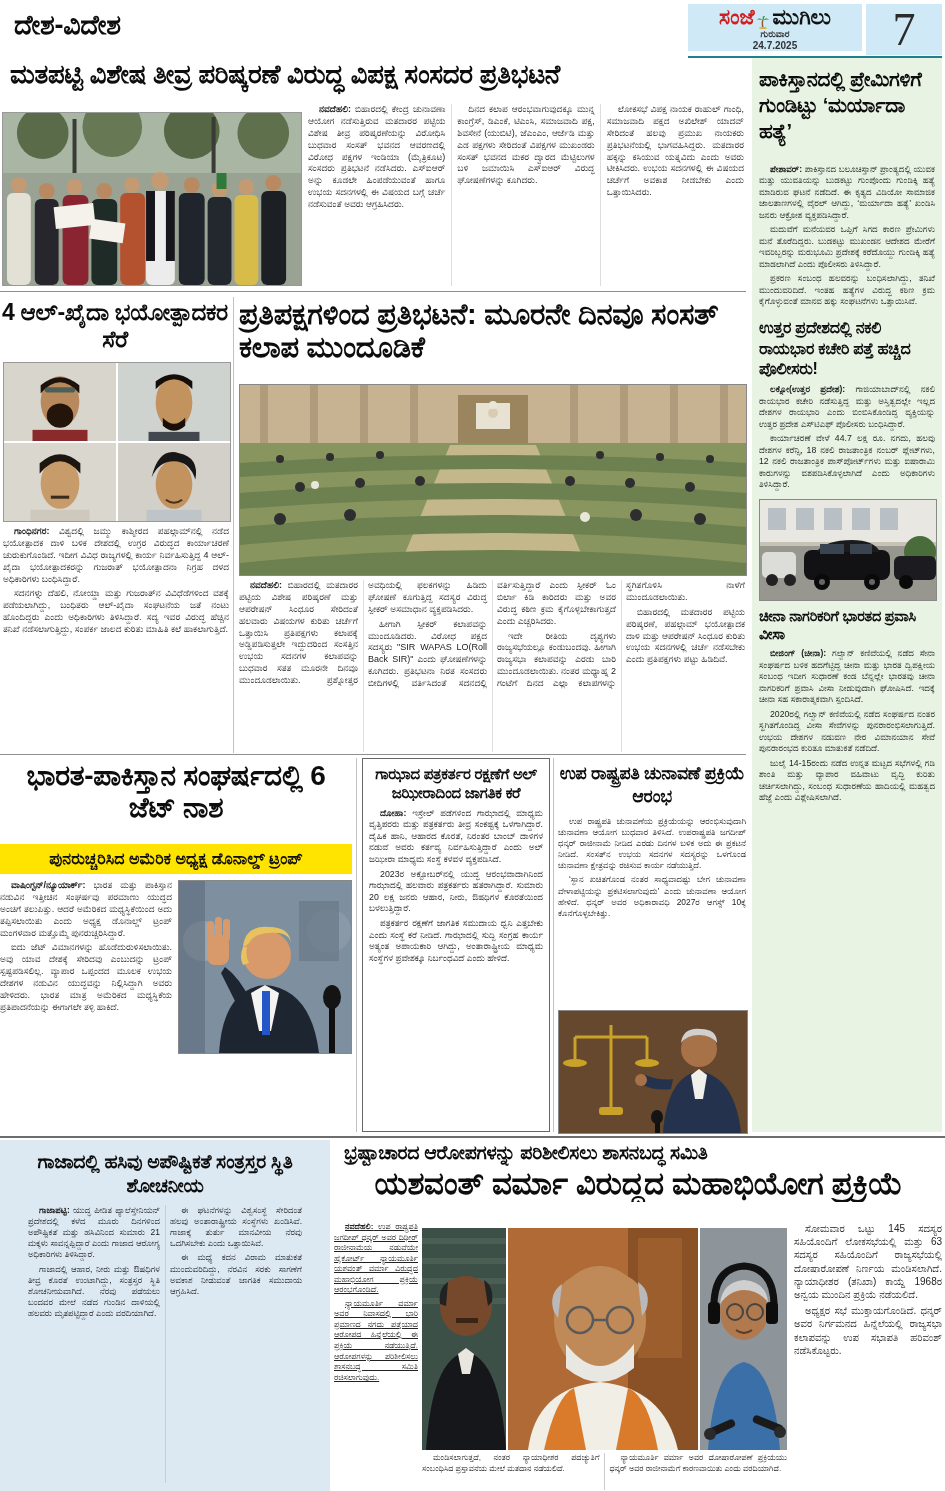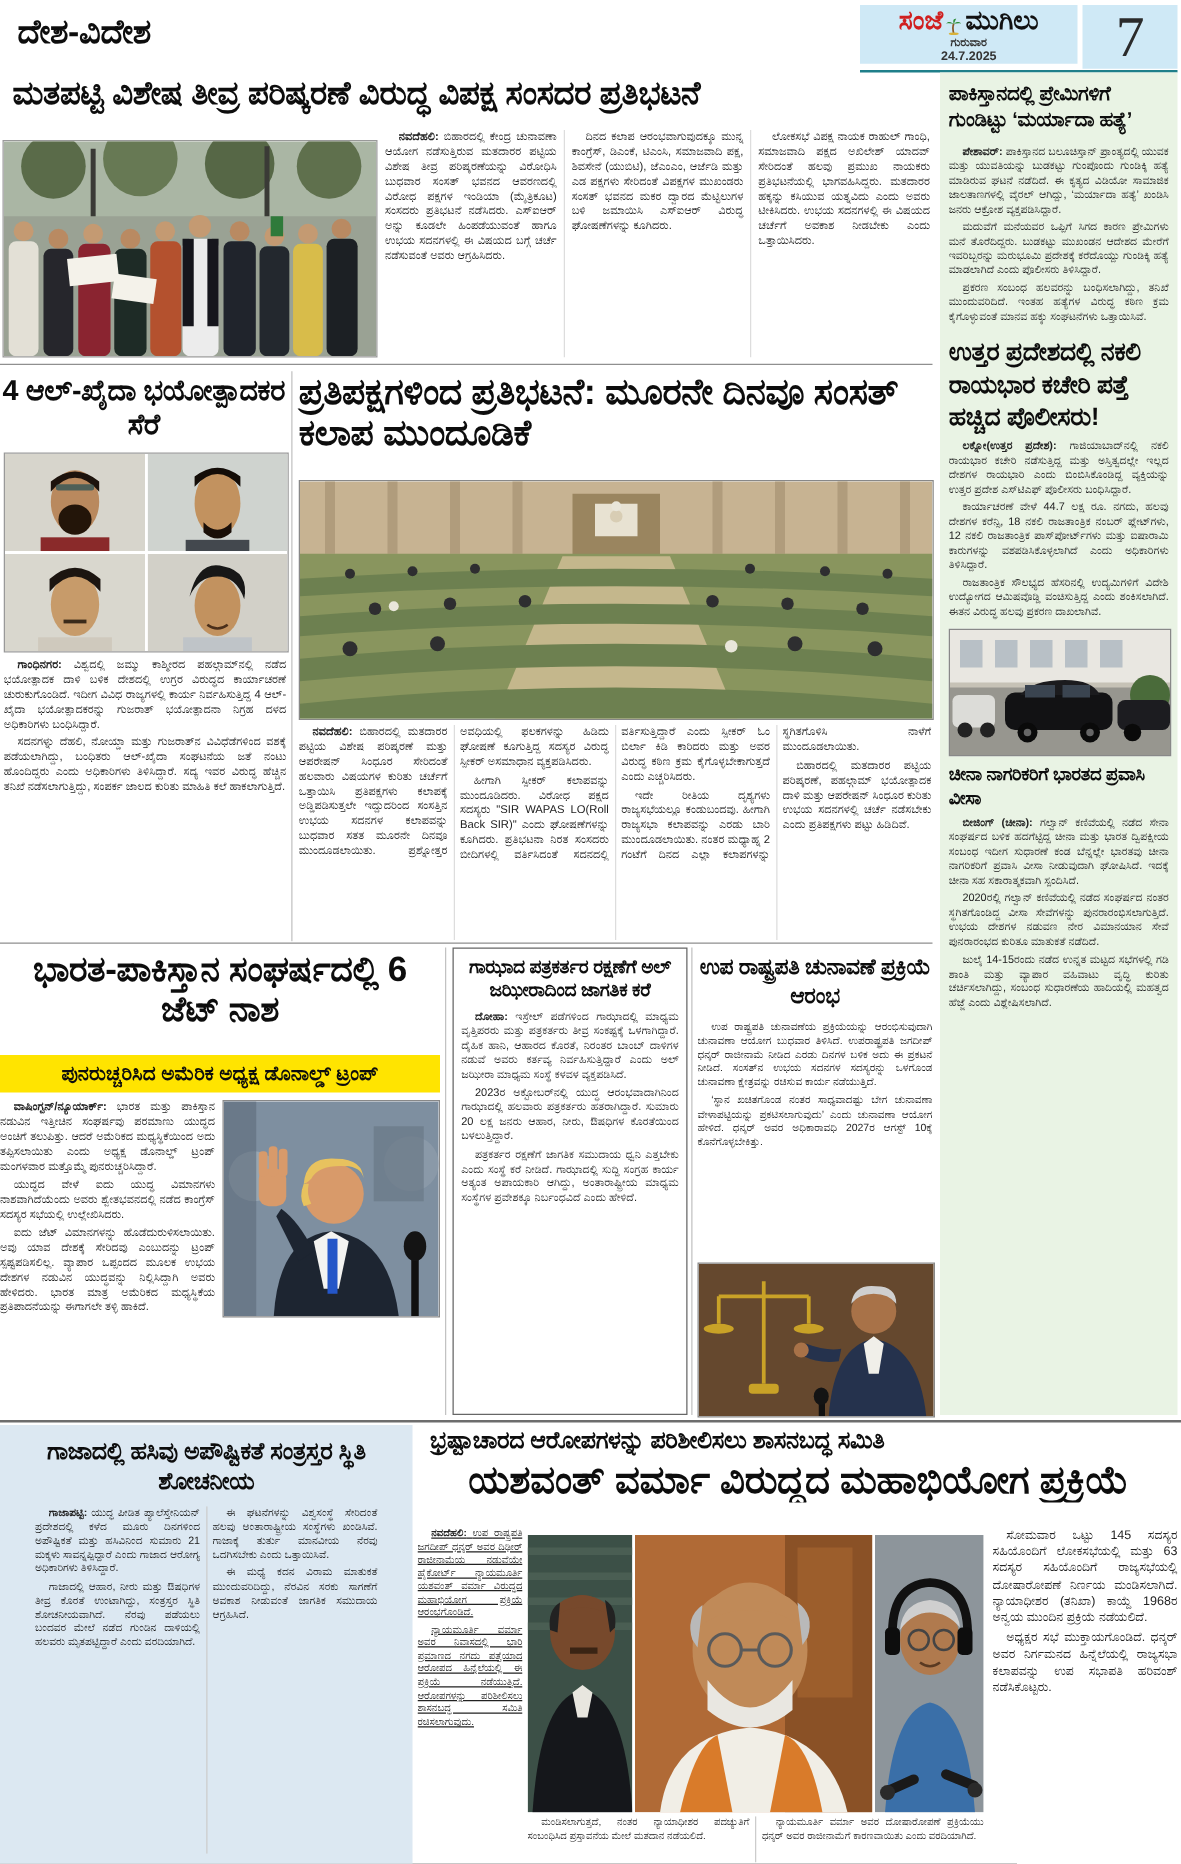--- a/index.html
+++ b/index.html
@@ -240,21 +240,20 @@
             <rect x="28" y="40" width="7" height="20" rx="3"></rect>
             <rect x="36" y="36" width="7" height="24" rx="3"></rect>
             <rect x="44" y="38" width="7" height="22" rx="3"></rect>
           </g>
         <path d="M46 86 Q60 96 72 120 L60 128 Q48 104 42 92Z" fill="#1d2531"></path>
         <rect x="150" y="120" width="6" height="52" fill="#101010"></rect>
           <ellipse cx="153" cy="116" rx="9" ry="12" fill="#141414"></ellipse>
       </svg>
     </div>
     <p><b class="dl">ವಾಷಿಂಗ್ಟನ್/ನ್ಯೂಯಾರ್ಕ್:</b> <span>ಭಾರತ ಮತ್ತು ಪಾಕಿಸ್ತಾನ ನಡುವಿನ ಇತ್ತೀಚಿನ ಸಂಘರ್ಷವು ಪರಮಾಣು ಯುದ್ಧದ ಅಂಚಿಗೆ ತಲುಪಿತ್ತು. ಆದರೆ ಅಮೆರಿಕದ ಮಧ್ಯಸ್ಥಿಕೆಯಿಂದ ಅದು ತಪ್ಪಿಸಲಾಯಿತು ಎಂದು ಅಧ್ಯಕ್ಷ ಡೊನಾಲ್ಡ್ ಟ್ರಂಪ್ ಮಂಗಳವಾರ ಮತ್ತೊಮ್ಮೆ ಪುನರುಚ್ಚರಿಸಿದ್ದಾರೆ.</span></p>
-    <p>ಯುದ್ಧದ ವೇಳೆ ಐದು ಯುದ್ಧ ವಿಮಾನಗಳು ನಾಶವಾಗಿದೆಯೆಂದು ಅವರು ಶ್ವೇತಭವನದಲ್ಲಿ ನಡೆದ ಕಾಂಗ್ರೆಸ್ ಸದಸ್ಯರ ಸಭೆಯಲ್ಲಿ ಉಲ್ಲೇಖಿಸಿದರು.</p>
     <p>ಐದು ಜೆಟ್ ವಿಮಾನಗಳನ್ನು ಹೊಡೆದುರುಳಿಸಲಾಯಿತು. ಅವು ಯಾವ ದೇಶಕ್ಕೆ ಸೇರಿದವು ಎಂಬುದನ್ನು ಟ್ರಂಪ್ ಸ್ಪಷ್ಟಪಡಿಸಲಿಲ್ಲ. ವ್ಯಾಪಾರ ಒಪ್ಪಂದದ ಮೂಲಕ ಉಭಯ ದೇಶಗಳ ನಡುವಿನ ಯುದ್ಧವನ್ನು ನಿಲ್ಲಿಸಿದ್ದಾಗಿ ಅವರು ಹೇಳಿದರು. ಭಾರತ ಮಾತ್ರ ಅಮೆರಿಕದ ಮಧ್ಯಸ್ಥಿಕೆಯ ಪ್ರತಿಪಾದನೆಯನ್ನು ಈಗಾಗಲೇ ತಳ್ಳಿ ಹಾಕಿದೆ.</p>
   </div>
 
   <div class="vline" style="left:356px;top:758px;height:374px;"></div>
 
   <div class="abs clip" style="left:362px;top:758px;width:188px;height:374px;border:1px solid #666;padding:6px;box-sizing:border-box;">
     <div class="hl center" style="font-size:15px;line-height:1.25;margin-bottom:5px;">ಗಾಝಾದ ಪತ್ರಕರ್ತರ ರಕ್ಷಣೆಗೆ ಅಲ್ ಜಝೀರಾದಿಂದ ಜಾಗತಿಕ ಕರೆ</div>
     <div class="body-text" style="font-size:8.8px;">
       <p><b class="dl">ದೋಹಾ:</b> <span>ಇಸ್ರೇಲ್ ಪಡೆಗಳಿಂದ ಗಾಝಾದಲ್ಲಿ ಮಾಧ್ಯಮ ವೃತ್ತಿಪರರು ಮತ್ತು ಪತ್ರಕರ್ತರು ತೀವ್ರ ಸಂಕಷ್ಟಕ್ಕೆ ಒಳಗಾಗಿದ್ದಾರೆ. ದೈಹಿಕ ಹಾನಿ, ಆಹಾರದ ಕೊರತೆ, ನಿರಂತರ ಬಾಂಬ್ ದಾಳಿಗಳ ನಡುವೆ ಅವರು ಕರ್ತವ್ಯ ನಿರ್ವಹಿಸುತ್ತಿದ್ದಾರೆ ಎಂದು ಅಲ್ ಜಝೀರಾ ಮಾಧ್ಯಮ ಸಂಸ್ಥೆ ಕಳವಳ ವ್ಯಕ್ತಪಡಿಸಿದೆ.</span></p>
       <p>2023ರ ಅಕ್ಟೋಬರ್‌ನಲ್ಲಿ ಯುದ್ಧ ಆರಂಭವಾದಾಗಿನಿಂದ ಗಾಝಾದಲ್ಲಿ ಹಲವಾರು ಪತ್ರಕರ್ತರು ಹತರಾಗಿದ್ದಾರೆ. ಸುಮಾರು 20 ಲಕ್ಷ ಜನರು ಆಹಾರ, ನೀರು, ಔಷಧಿಗಳ ಕೊರತೆಯಿಂದ ಬಳಲುತ್ತಿದ್ದಾರೆ.</p>
@@ -287,32 +286,31 @@
       <path d="M104 122 Q108 66 140 60 Q176 66 182 122Z" fill="#25324d"></path>
       <path d="M132 64 L140 58 L148 64 L144 88 L136 88Z" fill="#f0efe9"></path>
       <path d="M112 78 Q96 80 84 74 L86 64 Q102 70 114 68Z" fill="#25324d"></path>
         <circle cx="82" cy="69" r="6" fill="#a87248"></circle>
       <rect x="96" y="108" width="5" height="14" fill="#111"></rect>
         <ellipse cx="98" cy="106" rx="6" ry="7" fill="#141414"></ellipse>
     </svg>
   </div>
 
   <div class="abs greenbox clip" style="left:752px;top:58px;width:190px;height:1074px;padding:8px 7px;box-sizing:border-box;">
-    <div class="hl" style="font-size:16px;line-height:1.3;margin-bottom:8px;">ಪಾಕಿಸ್ತಾನದಲ್ಲಿ ಪ್ರೇಮಿಗಳಿಗೆ ಗುಂಡಿಟ್ಟು ‘ಮರ್ಯಾದಾ ಹತ್ಯೆ’</div>
+    <div class="hl" style="font-size:20px;line-height:1.3;margin-bottom:20px;">ಪಾಕಿಸ್ತಾನದಲ್ಲಿ ಪ್ರೇಮಿಗಳಿಗೆ ಗುಂಡಿಟ್ಟು ‘ಮರ್ಯಾದಾ ಹತ್ಯೆ’</div>
     <div class="body-text" style="font-size:8.7px;">
       <p><b class="dl">ಪೇಶಾವರ್:</b> <span>ಪಾಕಿಸ್ತಾನದ ಬಲೂಚಿಸ್ತಾನ್ ಪ್ರಾಂತ್ಯದಲ್ಲಿ ಯುವಕ ಮತ್ತು ಯುವತಿಯನ್ನು ಬುಡಕಟ್ಟು ಗುಂಪೊಂದು ಗುಂಡಿಕ್ಕಿ ಹತ್ಯೆ ಮಾಡಿರುವ ಘಟನೆ ನಡೆದಿದೆ. ಈ ಕೃತ್ಯದ ವಿಡಿಯೋ ಸಾಮಾಜಿಕ ಜಾಲತಾಣಗಳಲ್ಲಿ ವೈರಲ್ ಆಗಿದ್ದು, ‘ಮರ್ಯಾದಾ ಹತ್ಯೆ’ ಖಂಡಿಸಿ ಜನರು ಆಕ್ರೋಶ ವ್ಯಕ್ತಪಡಿಸಿದ್ದಾರೆ.</span></p>
       <p>ಮದುವೆಗೆ ಮನೆಯವರ ಒಪ್ಪಿಗೆ ಸಿಗದ ಕಾರಣ ಪ್ರೇಮಿಗಳು ಮನೆ ತೊರೆದಿದ್ದರು. ಬುಡಕಟ್ಟು ಮುಖಂಡನ ಆದೇಶದ ಮೇರೆಗೆ ಇವರಿಬ್ಬರನ್ನು ಮರುಭೂಮಿ ಪ್ರದೇಶಕ್ಕೆ ಕರೆದೊಯ್ದು ಗುಂಡಿಕ್ಕಿ ಹತ್ಯೆ ಮಾಡಲಾಗಿದೆ ಎಂದು ಪೊಲೀಸರು ತಿಳಿಸಿದ್ದಾರೆ.</p>
       <p>ಪ್ರಕರಣ ಸಂಬಂಧ ಹಲವರನ್ನು ಬಂಧಿಸಲಾಗಿದ್ದು, ತನಿಖೆ ಮುಂದುವರಿದಿದೆ. ಇಂತಹ ಹತ್ಯೆಗಳ ವಿರುದ್ಧ ಕಠಿಣ ಕ್ರಮ ಕೈಗೊಳ್ಳುವಂತೆ ಮಾನವ ಹಕ್ಕು ಸಂಘಟನೆಗಳು ಒತ್ತಾಯಿಸಿವೆ.</p>
     </div>
 
-    <div class="hl" style="font-size:20px;line-height:1.3;margin:10px 0 4px 0;">ಉತ್ತರ ಪ್ರದೇಶದಲ್ಲಿ ನಕಲಿ ರಾಯಭಾರ ಕಚೇರಿ ಪತ್ತೆ ಹಚ್ಚಿದ ಪೊಲೀಸರು!</div>
+    <div class="hl" style="font-size:16px;line-height:1.3;margin:10px 0 4px 0;">ಉತ್ತರ ಪ್ರದೇಶದಲ್ಲಿ ನಕಲಿ ರಾಯಭಾರ ಕಚೇರಿ ಪತ್ತೆ ಹಚ್ಚಿದ ಪೊಲೀಸರು!</div>
     <div class="body-text" style="font-size:8.7px;">
       <p><b class="dl">ಲಕ್ನೋ(ಉತ್ತರ ಪ್ರದೇಶ):</b> <span>ಗಾಜಿಯಾಬಾದ್‌ನಲ್ಲಿ ನಕಲಿ ರಾಯಭಾರ ಕಚೇರಿ ನಡೆಸುತ್ತಿದ್ದ ಮತ್ತು ಅಸ್ತಿತ್ವದಲ್ಲೇ ಇಲ್ಲದ ದೇಶಗಳ ರಾಯಭಾರಿ ಎಂದು ಬಿಂಬಿಸಿಕೊಂಡಿದ್ದ ವ್ಯಕ್ತಿಯನ್ನು ಉತ್ತರ ಪ್ರದೇಶ ಎಸ್‌ಟಿಎಫ್ ಪೊಲೀಸರು ಬಂಧಿಸಿದ್ದಾರೆ.</span></p>
       <p>ಕಾರ್ಯಾಚರಣೆ ವೇಳೆ 44.7 ಲಕ್ಷ ರೂ. ನಗದು, ಹಲವು ದೇಶಗಳ ಕರೆನ್ಸಿ, 18 ನಕಲಿ ರಾಜತಾಂತ್ರಿಕ ನಂಬರ್ ಪ್ಲೇಟ್‌ಗಳು, 12 ನಕಲಿ ರಾಜತಾಂತ್ರಿಕ ಪಾಸ್‌ಪೋರ್ಟ್‌ಗಳು ಮತ್ತು ಐಷಾರಾಮಿ ಕಾರುಗಳನ್ನು ವಶಪಡಿಸಿಕೊಳ್ಳಲಾಗಿದೆ ಎಂದು ಅಧಿಕಾರಿಗಳು ತಿಳಿಸಿದ್ದಾರೆ.</p>
-      <p>ರಾಜತಾಂತ್ರಿಕ ಸೌಲಭ್ಯದ ಹೆಸರಿನಲ್ಲಿ ಉದ್ಯಮಿಗಳಿಗೆ ವಿದೇಶಿ ಉದ್ಯೋಗದ ಆಮಿಷವೊಡ್ಡಿ ವಂಚಿಸುತ್ತಿದ್ದ ಎಂದು ಶಂಕಿಸಲಾಗಿದೆ. ಈತನ ವಿರುದ್ಧ ಹಲವು ಪ್ರಕರಣ ದಾಖಲಾಗಿವೆ.</p>
     </div>
 
     <div class="clip" style="width:100%;height:100px;border:1px solid #888;margin:8px 0 6px 0;background:#fff;">
       <svg class="photo" viewBox="0 0 176 100" preserveAspectRatio="none">
         <rect width="176" height="46" fill="#e9e7e1"></rect>
         <g fill="#b8c0c6">
             <rect x="8" y="8" width="18" height="22"></rect>
             <rect x="36" y="8" width="18" height="22"></rect>
             <rect x="64" y="8" width="18" height="22"></rect>
             <rect x="92" y="8" width="18" height="22"></rect>

